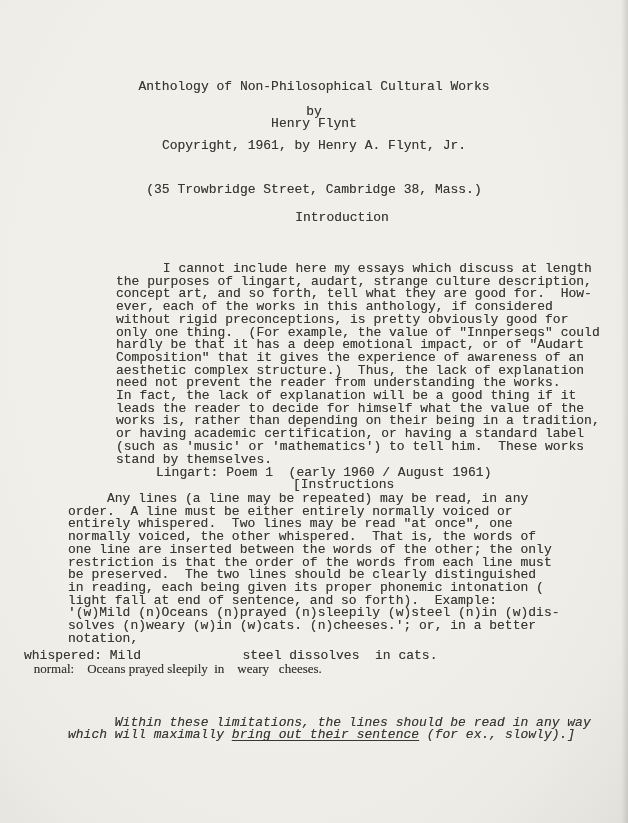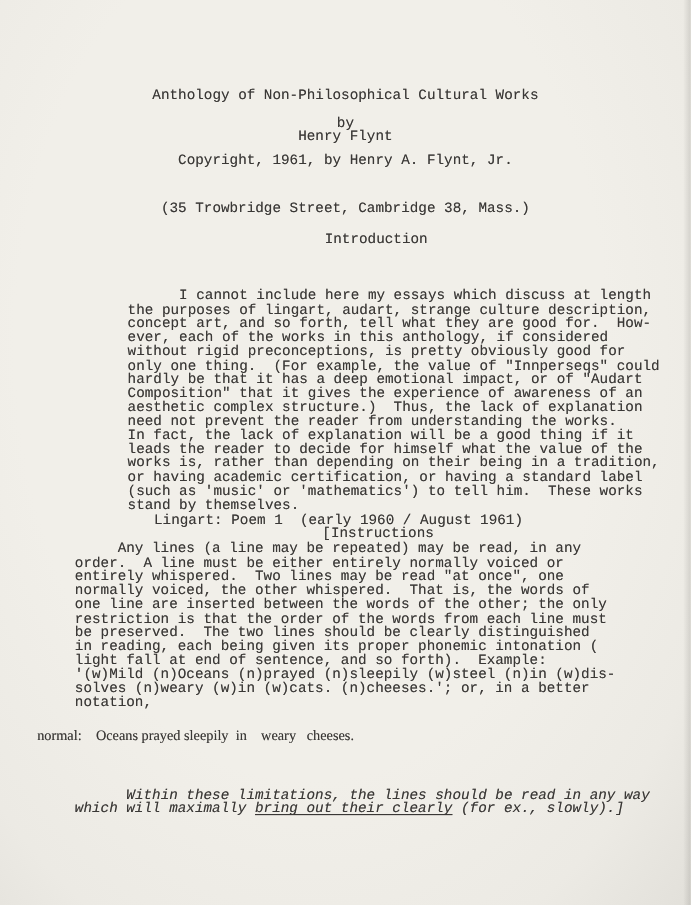--- a/index.html
+++ b/index.html
@@ -54,38 +54,39 @@
 Composition" that it gives the experience of awareness of an
 aesthetic complex structure.)  Thus, the lack of explanation
 need not prevent the reader from understanding the works.
 In fact, the lack of explanation will be a good thing if it
 leads the reader to decide for himself what the value of the
 works is, rather than depending on their being in a tradition,
 or having academic certification, or having a standard label
 (such as 'music' or 'mathematics') to tell him.  These works
 stand by themselves.</div>
 
-  <div class="abs ink" style="top:467px;left:140px;">Lingart: Poem 1  (early 1960 / August 1961)</div>
+  <div class="abs ink" style="top:467px;left:156px;">Lingart: Poem 1  (early 1960 / August 1961)</div>
 
   <div class="abs ink" style="top:479px;left:293px;">[Instructions</div>
 
   <div class="abs ink" style="top:493px;left:68px;">     Any lines (a line may be repeated) may be read, in any
 order.  A line must be either entirely normally voiced or
 entirely whispered.  Two lines may be read "at once", one
 normally voiced, the other whispered.  That is, the words of
 one line are inserted between the words of the other; the only
 restriction is that the order of the words from each line must
 be preserved.  The two lines should be clearly distinguished
 in reading, each being given its proper phonemic intonation (
 light fall at end of sentence, and so forth).  Example:
 '(w)Mild (n)Oceans (n)prayed (n)sleepily (w)steel (n)in (w)dis-
 solves (n)weary (w)in (w)cats. (n)cheeses.'; or, in a better
 notation,</div>
 
+  <div class="abs ink" style="top:650px;left:24px;">whispered: Mild             steel dissolves  in cats.</div>
 
   <div class="abs ink" style="top:663px;left:24px;font-family:Liberation Serif, serif;">   normal:    Oceans prayed sleepily  in    weary   cheeses.</div>
 
   <div class="abs ink" style="top:704px;left:68px;font-style:italic;">
     <span>  Within these limitations, the lines should be read in any way
-which will maximally </span><span class="ul">bring out their clearly</span><span> (for ex., slowly).]</span>
+which will maximally </span><span class="ul">bring out their sentence</span><span> (for ex., slowly).]</span>
   </div>
 
 </div>
 
 </body></html>

